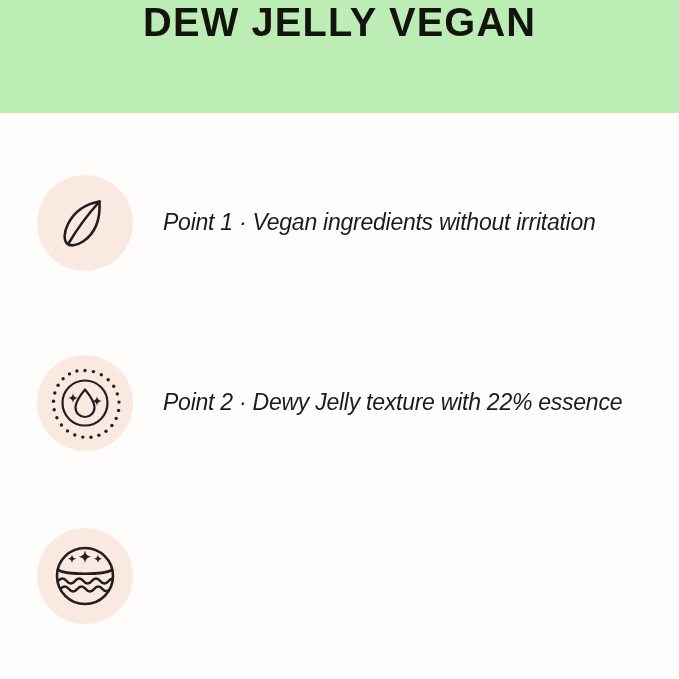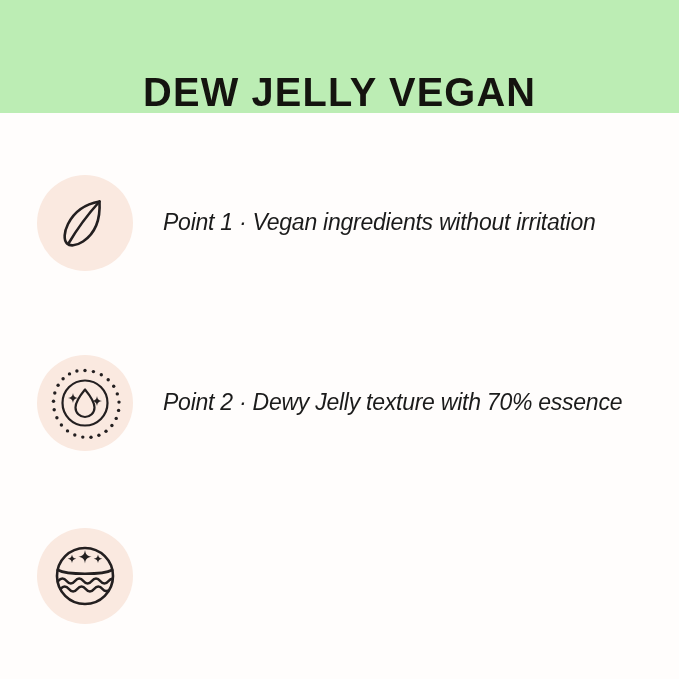--- a/index.html
+++ b/index.html
@@ -22,21 +22,21 @@
 
   
   .header-band {
     position: absolute;
     left: 0;
     top: 0;
     width: 679px;
     height: 113px;
     background: #bcedb4;
     display: flex;
-    align-items: flex-end;
+    align-items: flex-start;
     justify-content: center;
   }
   .header-title {
     font-family: "Liberation Sans Narrow", "Liberation Sans", sans-serif;
     font-size: 41px;
     font-weight: bold;
     letter-spacing: 1.2px;
     color: #14140f;
     line-height: 1;
     transform: scaleX(0.97);
@@ -150,21 +150,21 @@
             <circle cx="6.2" cy="43.7" r="1.7"></circle>
             <circle cx="5.5" cy="35.3" r="1.7"></circle>
             <circle cx="6.8" cy="27.0" r="1.7"></circle>
             <circle cx="10.1" cy="19.3" r="1.7"></circle>
             <circle cx="15.1" cy="12.8" r="1.7"></circle>
             <circle cx="21.5" cy="7.9" r="1.7"></circle>
             <circle cx="28.9" cy="5.0" r="1.7"></circle>
           </g>
         </svg>
       </div>
-      <div class="point-text">Point 2 · Dewy Jelly texture with 70% essence</div>
+      <div class="point-text">Point 2 · Dewy Jelly texture with 22% essence</div>
     </div>
 
     <div class="point-row row-3">
       <div class="icon-badge">
         <svg width="68" height="68" viewBox="0 0 68 68">
           <g fill="none" stroke="#231f20" stroke-width="2.6" stroke-linecap="round" stroke-linejoin="round">
             <circle cx="34" cy="34" r="28"></circle>
 
             <path d="M6.8 28 C16 33 52 33 61.2 28"></path>
 

